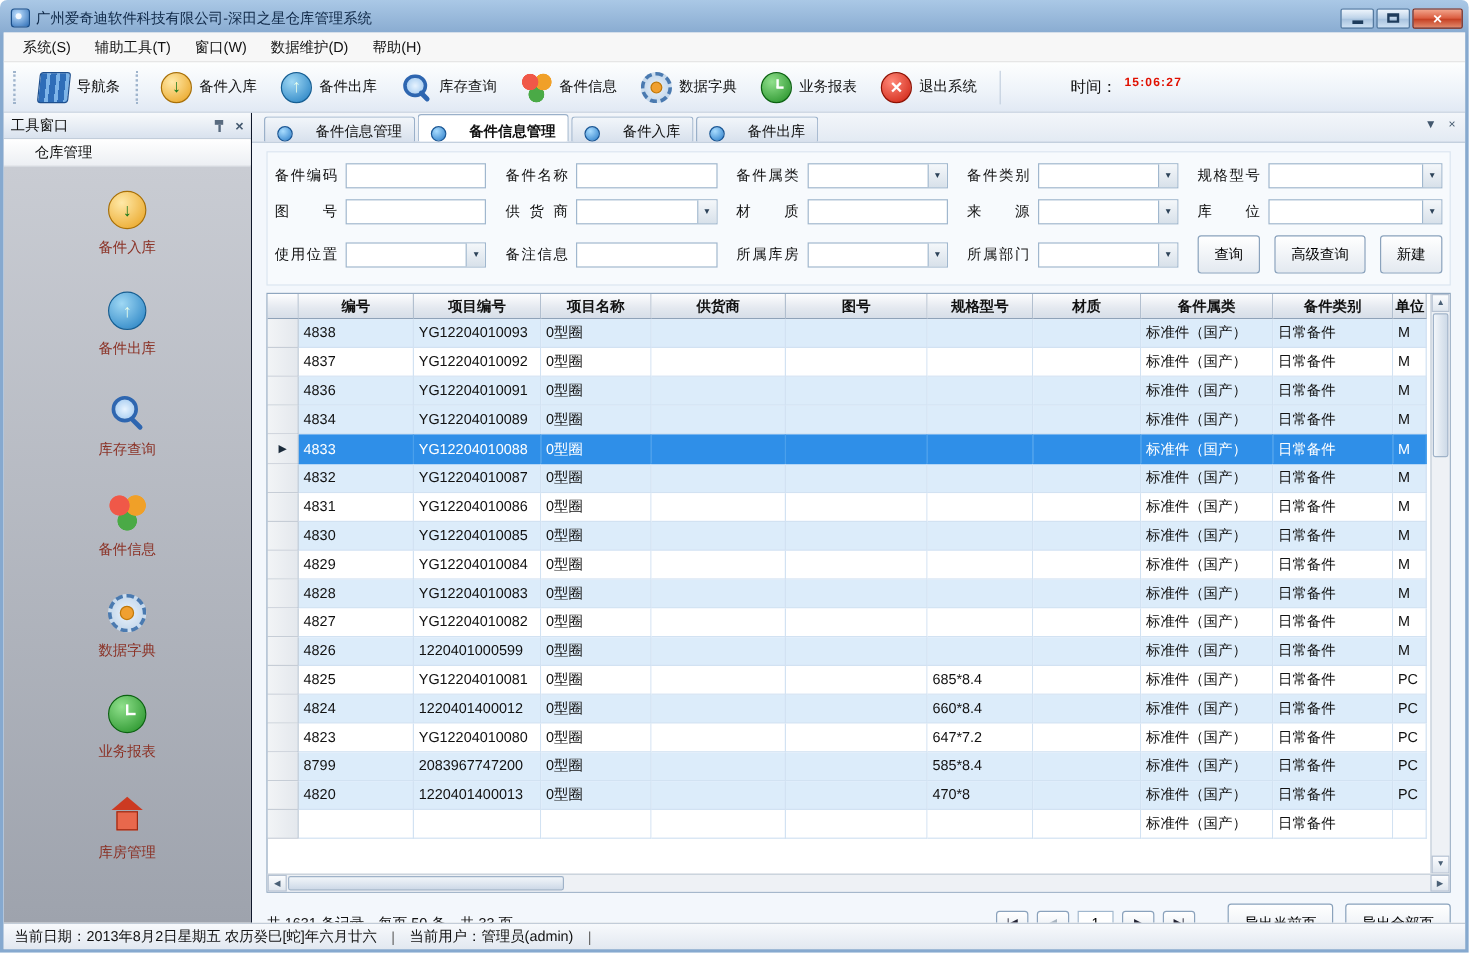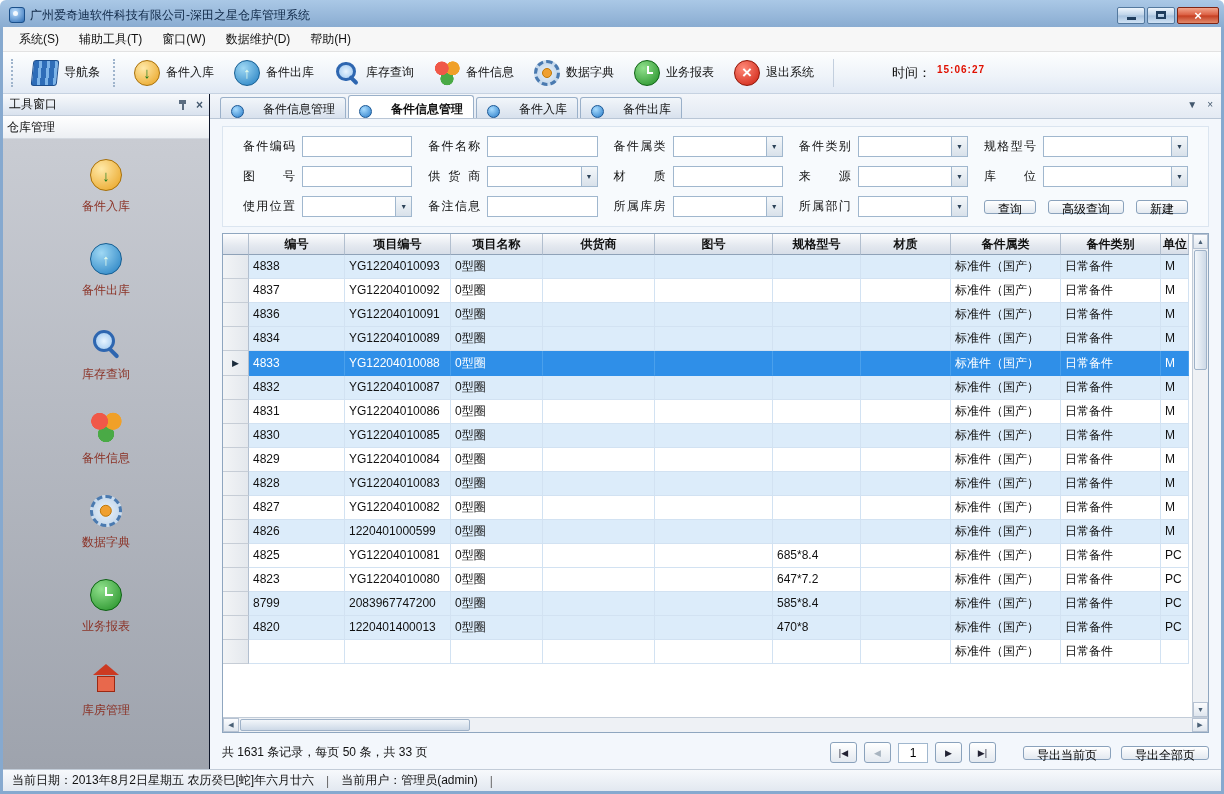--- a/index.html
+++ b/index.html
@@ -68,51 +68,51 @@
   .bodyrow { flex:1; display:flex; overflow:hidden; }
 
   .sidebar { width:207px; flex:none; display:flex; flex-direction:column; background:#f0f0f0; border-right:1px solid #0f172a; }
   .sidebar-titlebar { height:22px; flex:none; display:flex; align-items:center; gap:7px; padding:0 6px;
                       background:linear-gradient(180deg,#f8fafc,#d9e2ee); border-bottom:1px solid #c2cdda; }
   .sidebar-title { flex:1; }
   .pin-icon { width:11px; height:11px; position:relative; }
   .pin-icon::before { content:''; position:absolute; left:1px; top:1px; width:7px; height:4px; background:#5a6c80; }
   .pin-icon::after { content:''; position:absolute; left:4px; top:5px; width:2px; height:6px; background:#5a6c80; }
   .sb-close { color:#43586e; font-weight:bold; line-height:1; }
-  .group-header { height:23px; flex:none; display:flex; align-items:center; padding-left:4px;
+  .group-header { height:23px; flex:none; display:flex; align-items:center; padding-left:26px;
                   background:linear-gradient(180deg,#ffffff,#eceff3); border-bottom:1px solid #d4d9e0; }
   .side-strip { flex:1; display:flex; flex-direction:column; align-items:center; padding-top:20px; gap:28px; overflow:hidden;
                 background:linear-gradient(180deg,#c9ccd3,#9ea3ad); }
   .side-item { display:flex; flex-direction:column; align-items:center; gap:7px; }
   .side-item .ic { width:32px; height:32px; }
   .slabel { color:var(--sidebar-label,#8b3226); }
 
   .main { flex:1; display:flex; flex-direction:column; background:#f3f7fc; overflow:hidden; }
   .tabstrip { height:25px; flex:none; position:relative; display:flex; align-items:flex-end; padding:2px 48px 0 10px;
               background:linear-gradient(180deg,#f3f6fa,#e3eaf3); border-bottom:1px solid #b9c6d6; }
   .tab { display:flex; align-items:flex-end; gap:19px; height:21px; padding:0 10px; margin-right:2px; white-space:nowrap;
          border:1px solid #9ab0c9; border-bottom:none; border-radius:3px 3px 0 0;
          background:linear-gradient(180deg,#f2f6fa,#d8e1ed); }
   .tab.active { height:23px; background:#fff; font-weight:bold; }
   .tab-icon { width:13px; height:13px; border-radius:50%; flex:none;
               background:radial-gradient(circle at 35% 30%,#a8dcff,#2a7cc8); border:1px solid #1a5795; }
   .tab-controls { position:absolute; right:8px; top:6px; display:flex; gap:10px; color:#43586e; }
   .tab-controls .tc { font-size:10px; line-height:1; }
 
-  .search-panel { flex:none; margin:7px 12px 4px 12px; padding:9px 20px; background:#f7fafd; border:1px solid #dbe5f0; }
+  .search-panel { flex:none; margin:7px 12px 4px 12px; padding:9px 6px; background:#f7fafd; border:1px solid #dbe5f0; }
   .search-grid { display:grid; grid-template-columns:repeat(5,1fr); column-gap:16px; row-gap:9px; }
   .field { display:flex; align-items:center; gap:7px; min-width:0; }
   .flabel { flex:none; width:52px; text-align:justify; text-align-last:justify; }
   .txt { flex:1; min-width:0; height:21px; border:1px solid #a0b7ce; background:#fff; padding:0 4px; font:inherit; }
   .combo { flex:1; min-width:0; height:21px; border:1px solid #a0b7ce; background:#fff; display:flex; }
   .cval { flex:1; }
   .combo-btn { flex:none; width:16px; display:flex; align-items:center; justify-content:center; font-size:7px; color:#2c4258;
                background:linear-gradient(180deg,#f4f7fa,#d8e1ea); border-left:1px solid #a0b7ce; }
   .search-buttons { display:flex; align-items:center; justify-content:flex-end; gap:12px; }
-  .btn { height:14px; padding:0 13px; border:1px solid #8aa2bc; border-radius:3px; font:inherit; white-space:nowrap;
+  .btn { height:32px; padding:0 13px; border:1px solid #8aa2bc; border-radius:3px; font:inherit; white-space:nowrap;
          background:linear-gradient(180deg,#ffffff,#e3e9f0); }
 
   .grid-area { flex:none; height:500px; margin:2px 12px 0 12px; border:1px solid #8fa6bf; background:#fff; display:flex; flex-direction:column; }
   .grid-scroll-row { flex:1; display:flex; overflow:hidden; }
   .grid-wrap { flex:1; overflow:hidden; }
   table.grid { border-collapse:separate; border-spacing:0; table-layout:fixed; width:966px; }
   th { height:21px; font-weight:bold; text-align:center; padding:0 2px; overflow:hidden; white-space:nowrap;
        background:linear-gradient(180deg,#fdfdfe,#e3e8ef 60%,#d7dee8); border-right:1px solid #b2bfcf; border-bottom:1px solid #8fa2b8; }
   td { height:23px; line-height:23px; padding:0 4px; white-space:nowrap; overflow:hidden;
        border-right:1px solid #d2e2f2; border-bottom:1px solid #d2e2f2; background:#fff; }
@@ -570,20 +570,33 @@
                       <td>YG12204010081</td>
                       <td>0型圈</td>
                       <td></td>
                       <td></td>
                       <td>685*8.4</td>
                       <td></td>
                       <td>标准件（国产）</td>
                       <td>日常备件</td>
                       <td>PC</td>
                     </tr>
+                    <tr class="alt">
+                      <td class="sel"></td>
+                      <td>4824</td>
+                      <td>1220401400012</td>
+                      <td>0型圈</td>
+                      <td></td>
+                      <td></td>
+                      <td>660*8.4</td>
+                      <td></td>
+                      <td>标准件（国产）</td>
+                      <td>日常备件</td>
+                      <td>PC</td>
+                    </tr>
                     <tr>
                       <td class="sel"></td>
                       <td>4823</td>
                       <td>YG12204010080</td>
                       <td>0型圈</td>
                       <td></td>
                       <td></td>
                       <td>647*7.2</td>
                       <td></td>
                       <td>标准件（国产）</td>

